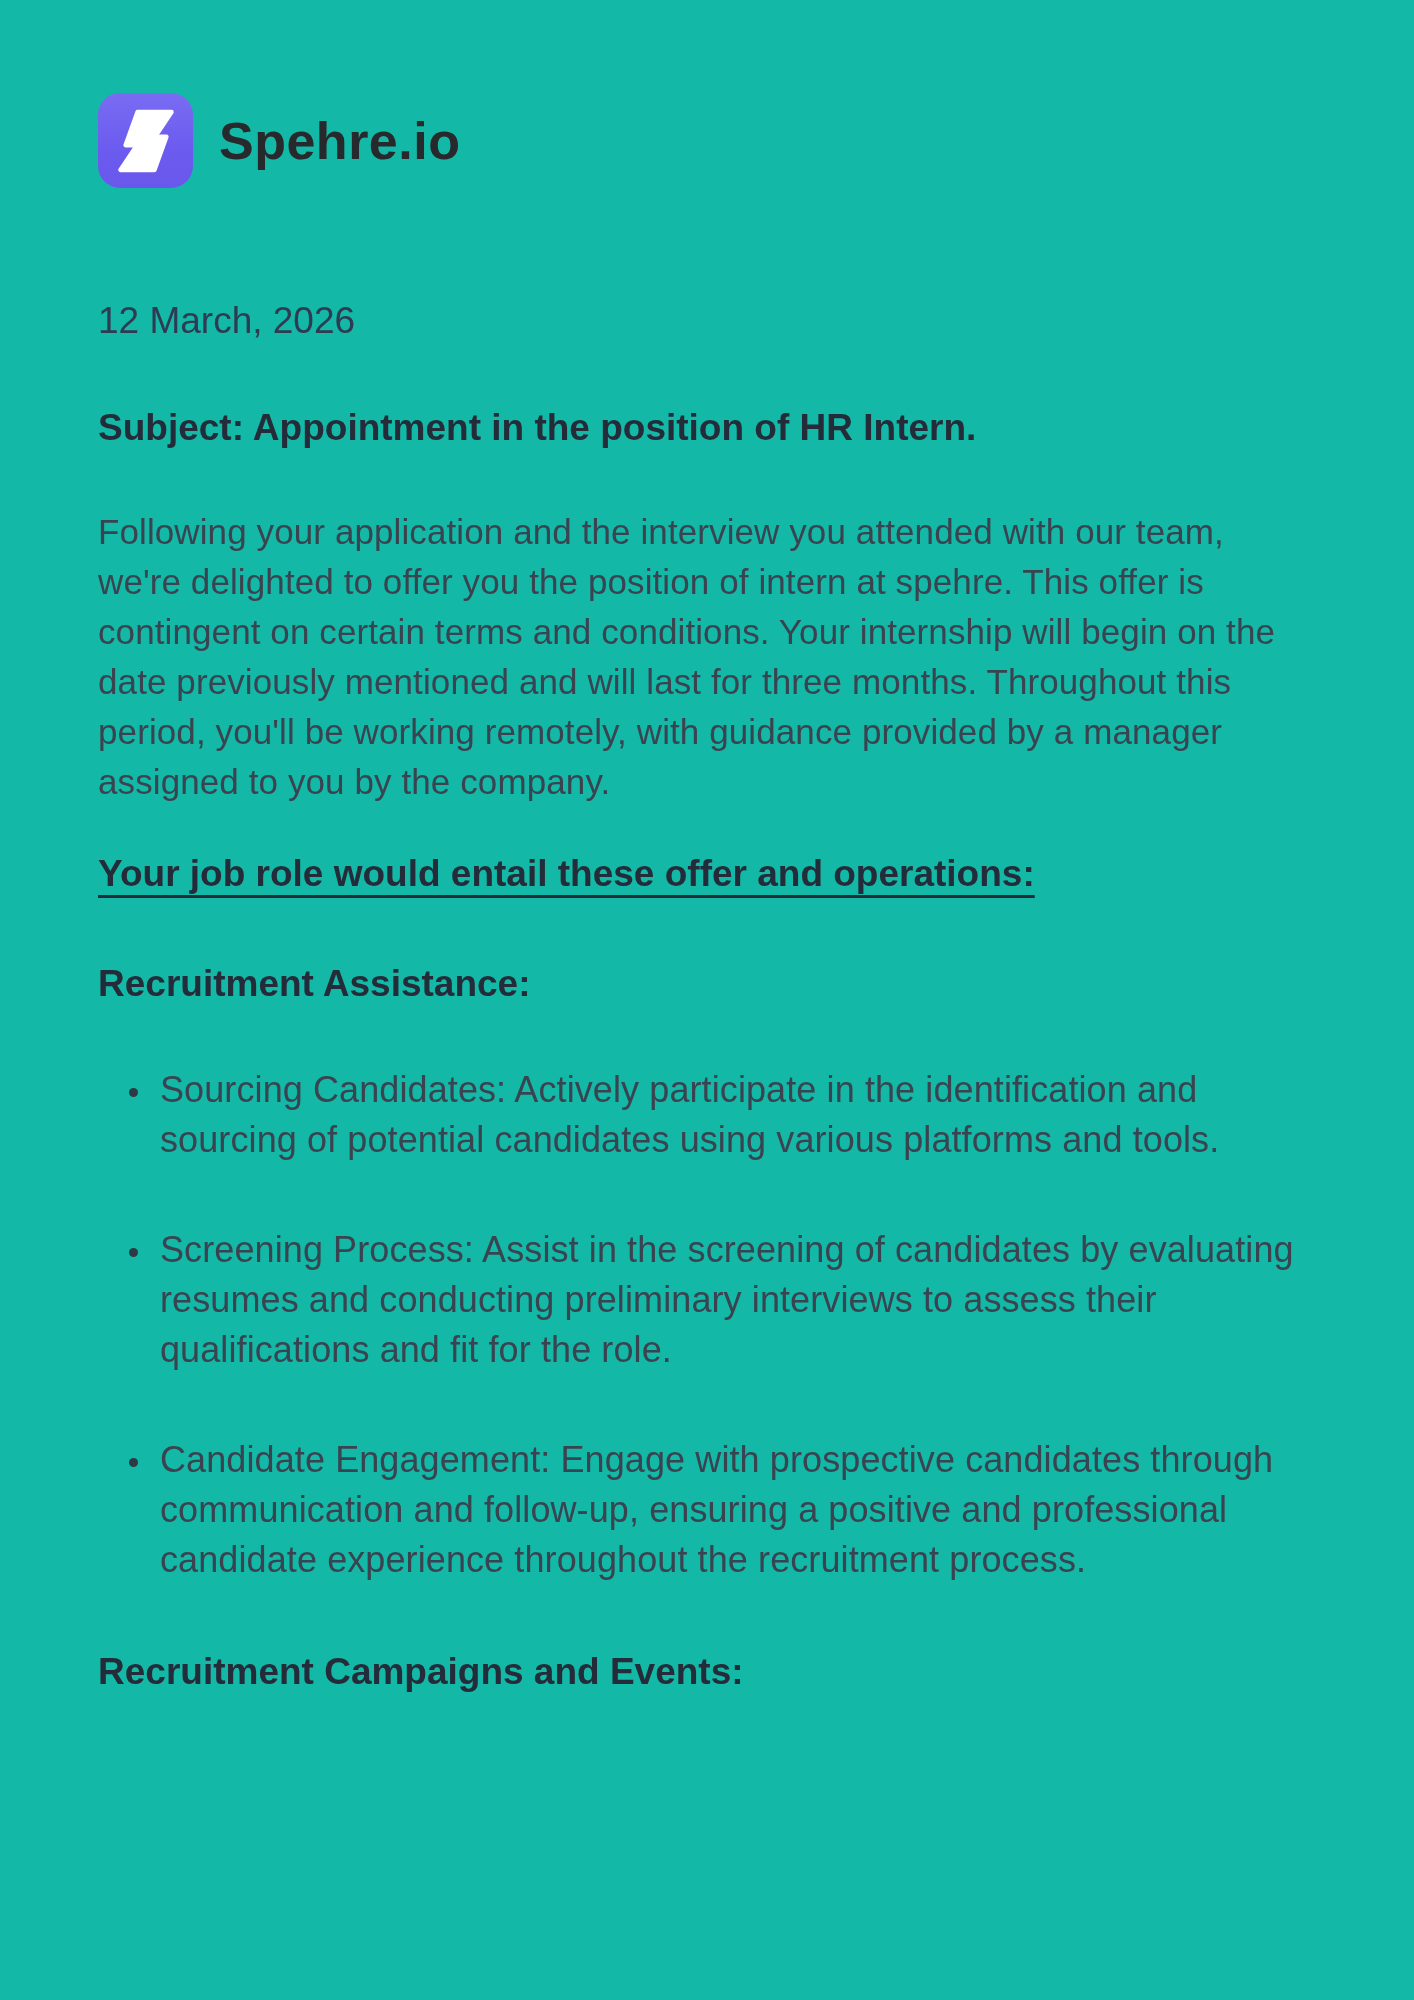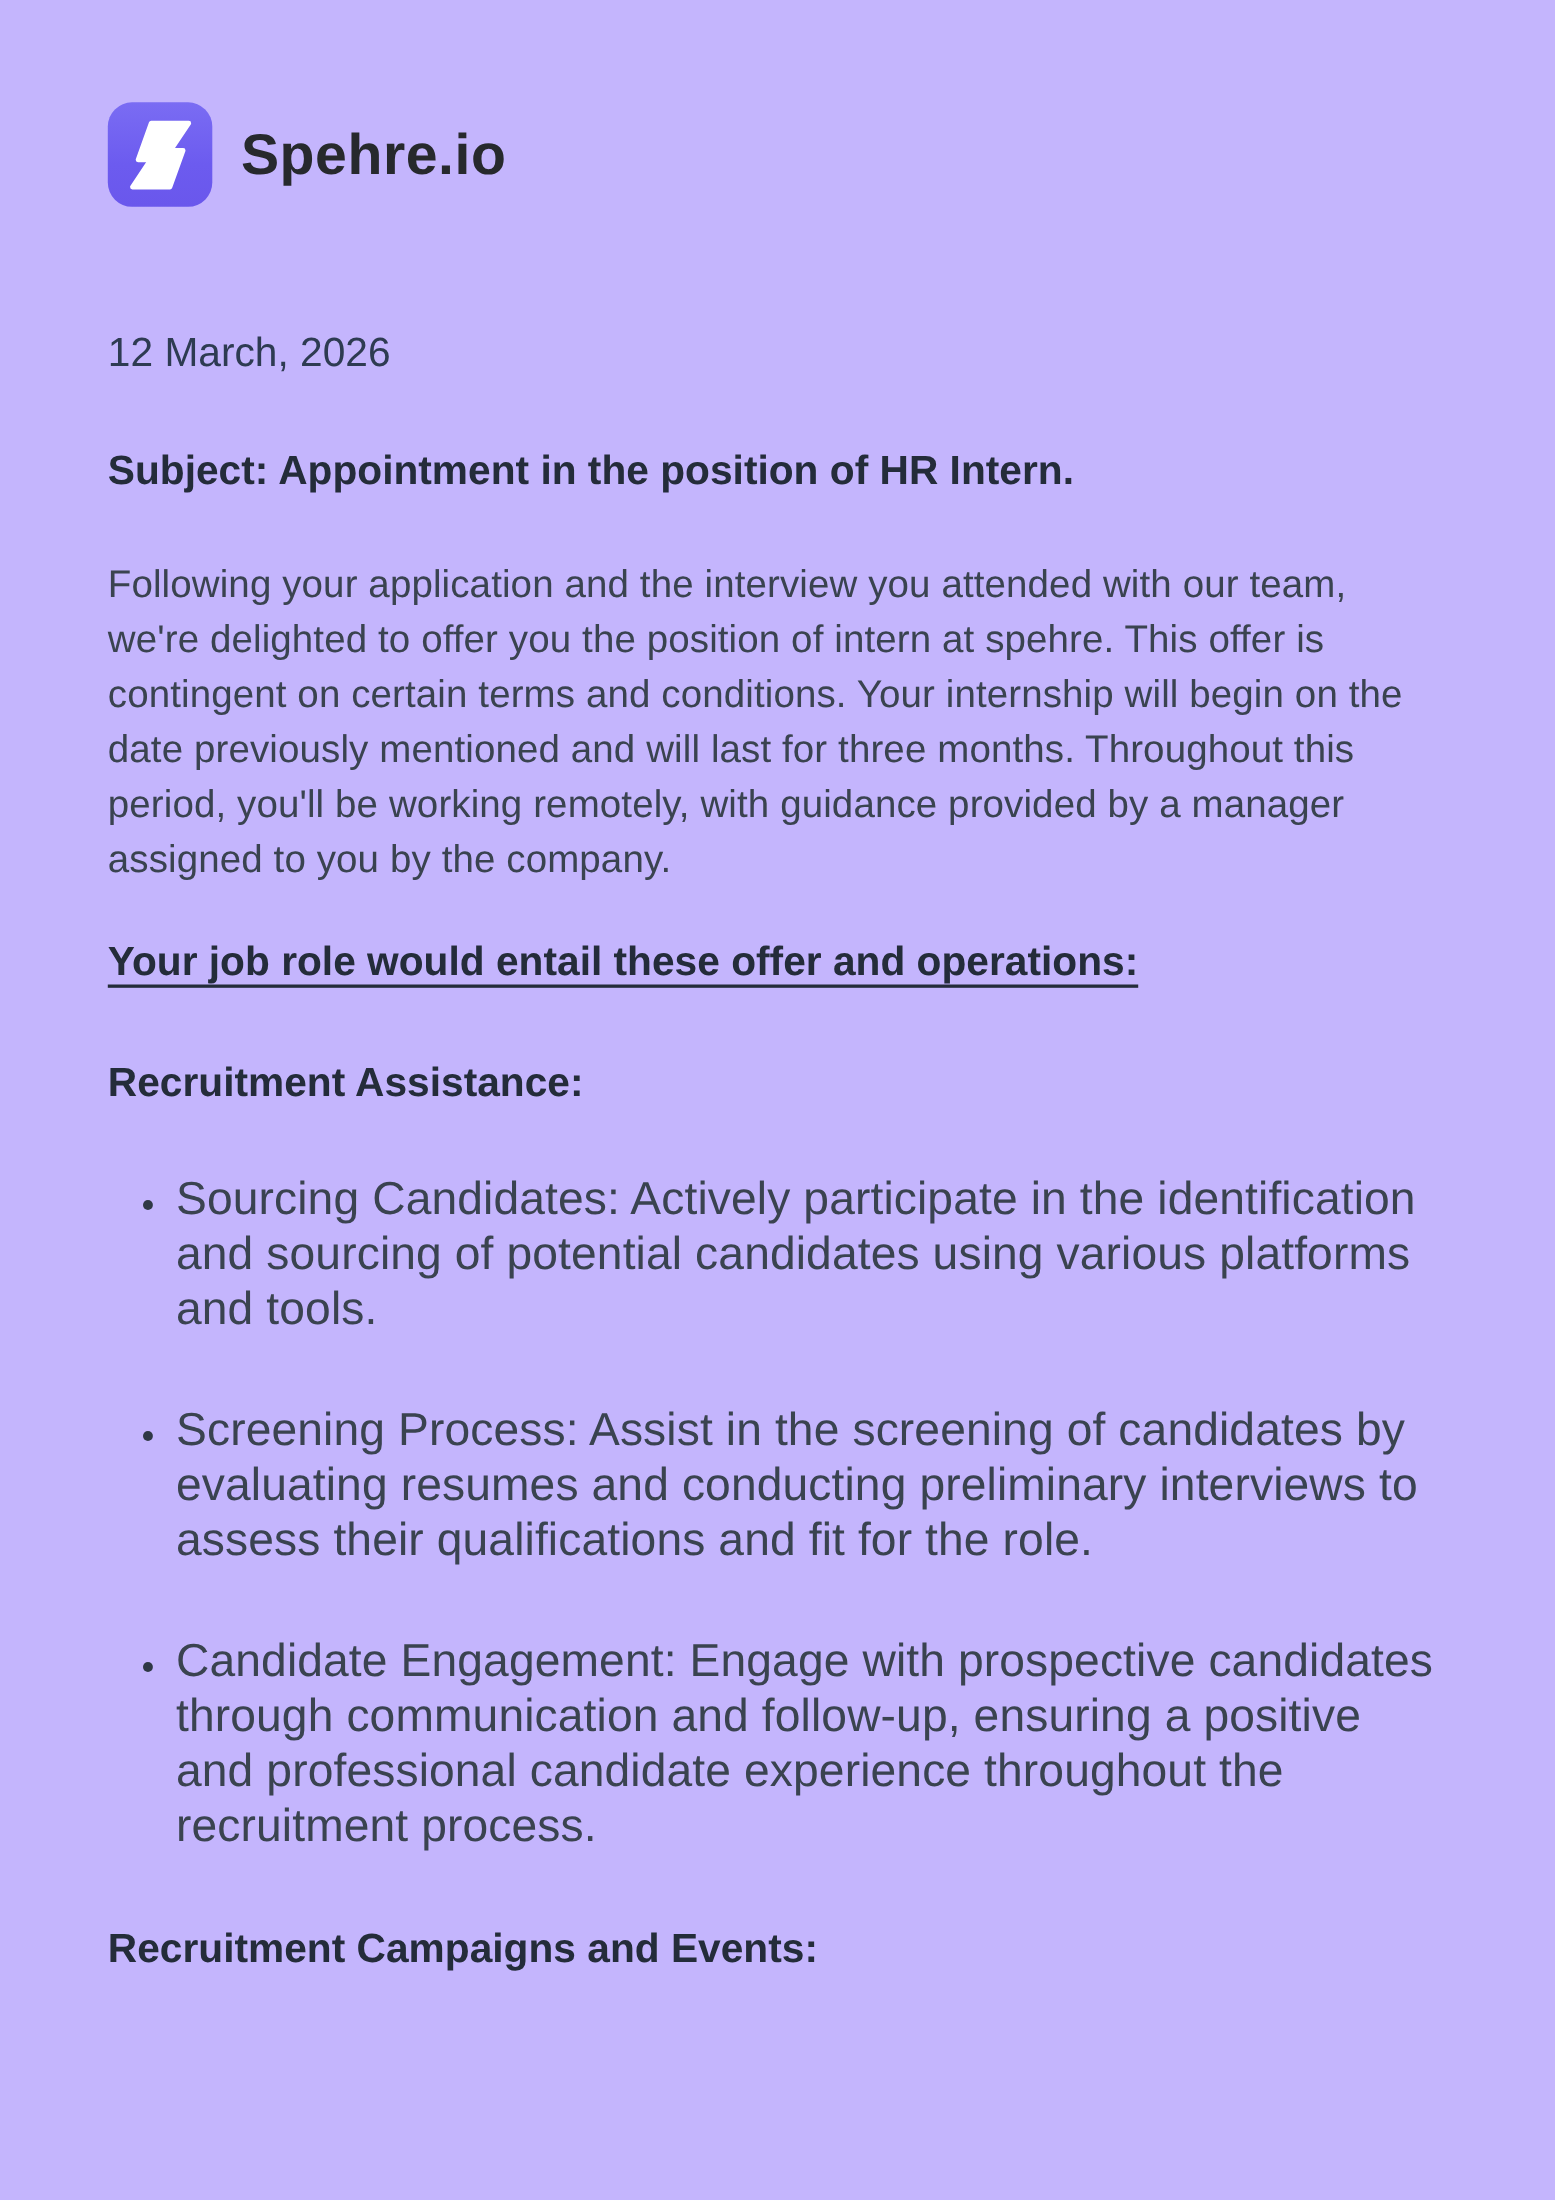--- a/index.html
+++ b/index.html
@@ -8,21 +8,21 @@
     padding: 0;
     background: #ffffff;
     width: 1414px;
     height: 2000px;
     overflow: hidden;
     font-family: "Liberation Sans", "DejaVu Sans", sans-serif;
   }
   .page {
     width: 1414px;
     height: 2000px;
-    background: #c4b5fd;
+    background: #14b8a6;
     padding: 93px 96px 0 98px;
   }
   
   .brand {
     display: flex;
     align-items: center;
     gap: 26px;
   }
   .brand-icon {
     width: 95px;
@@ -83,21 +83,21 @@
     color: #242c3a;
     line-height: 46px;
     margin: 64px 0 0 0;
   }
   ul.bullet-list {
     list-style: disc;
     margin: 58px 0 60px 0;
     padding-left: 56px;
   }
   ul.bullet-list li {
-    font-size: 42px;
+    font-size: 36px;
     font-weight: 400;
     color: #3a4350;
     line-height: 50px;
     letter-spacing: 0.1px;
     max-width: 1170px;
     padding-left: 6px;
   }
   ul.bullet-list li::marker { color: #2f3845; font-size: 30px; }
   ul.bullet-list li:not(:last-child) { margin-bottom: 60px; }
 </style>

